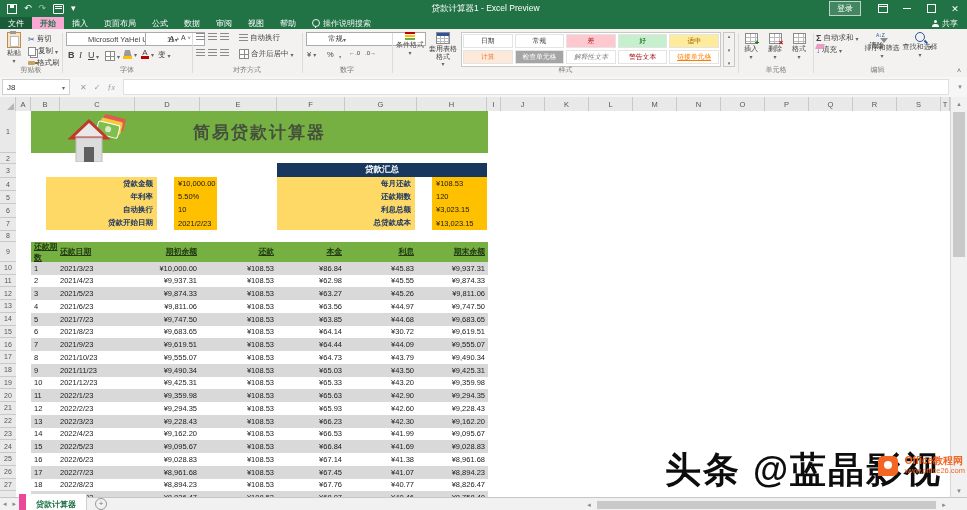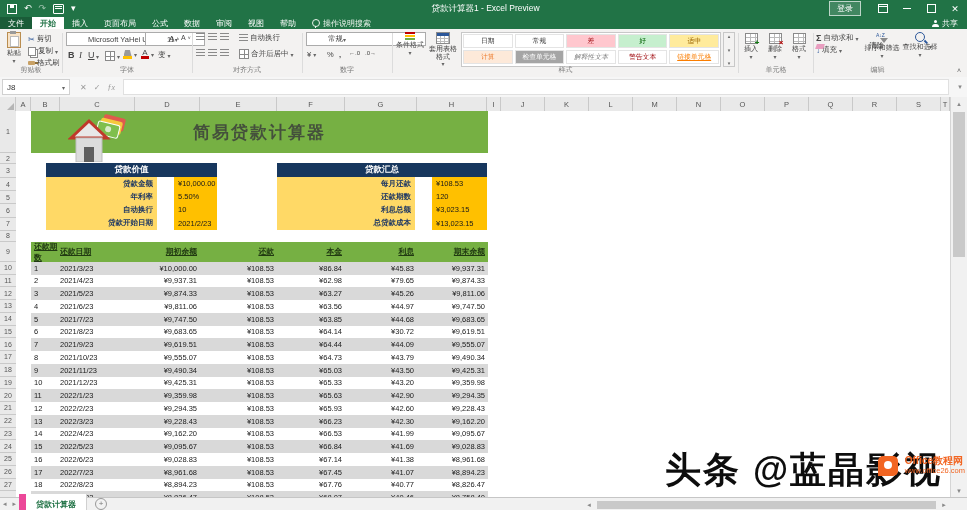--- a/index.html
+++ b/index.html
@@ -23,21 +23,21 @@
   .wbtn{width:24px;height:100%;display:flex;align-items:center;justify-content:center;font-size:9px;}
   .ic-ribopt{width:8px;height:7px;border:1px solid #fff;position:relative;}
   .ic-ribopt:before{content:"";position:absolute;left:0;top:1px;right:0;height:1px;background:#fff;}
   .ic-max{width:7px;height:7px;border:1px solid #fff;}
   .ic-min{width:8px;height:1px;background:#fff;}
   
   .tabrow{position:absolute;left:0;top:17px;width:967px;height:12px;background:#217346;
           display:flex;align-items:stretch;color:#fff;font-size:8px;}
   .rtab{padding:0 8px;display:flex;align-items:center;}
   .rtab.file{background:#1a5c38;}
-  .rtab.active{background:#ffffff;color:#217346;font-weight:bold;}
+  .rtab.active{background:#f9a8d4;color:#217346;font-weight:bold;}
   .tellme{display:flex;align-items:center;gap:3px;padding:0 8px;color:#eaf3ec;}
   .bulb{width:6px;height:6px;border:1px solid #eaf3ec;border-radius:50%;position:relative;}
   .bulb:after{content:"";position:absolute;left:2px;top:6px;width:1px;height:2px;background:#eaf3ec;}
   .share{margin-left:auto;display:flex;align-items:center;gap:3px;padding:0 9px;}
   .person{width:7px;height:7px;position:relative;}
   .person:before{content:"";position:absolute;left:2px;top:0;width:3px;height:3px;border-radius:50%;background:#fff;}
   .person:after{content:"";position:absolute;left:0;top:4px;width:7px;height:3px;border-radius:3px 3px 0 0;background:#fff;}
   
   .ribbon{position:absolute;left:0;top:29px;width:967px;height:48px;background:#F3F2F1;
           border-bottom:1px solid #D5D5D5;font-size:7.5px;color:#444;}
@@ -491,21 +491,20 @@
           <rect x="32" y="6" width="22" height="13" rx="2" fill="#F5C93C"></rect>
           <rect x="30" y="10" width="22" height="13" rx="2" fill="#7FBF4D" stroke="#fff" stroke-width="1"></rect>
           <circle cx="41" cy="16" r="3" fill="#fff" opacity=".7"></circle>
         </g>
         <polygon points="3,24 21,7 39,24" fill="#E8E8E8" stroke="#C0392B" stroke-width="3"></polygon>
         <rect x="8" y="24" width="26" height="24" fill="#DCDCDC" stroke="#BDBDBD" stroke-width="1"></rect>
         <rect x="16" y="33" width="10" height="15" fill="#5F5F5F"></rect>
       </svg>
     </div>
 
-    <div class="bluehdr" style="left:30px;top:52px;width:171px;">贷款价值</div>
     <div class="lvblock" style="left:30px;top:66px;width:171px;">
 
         <div class="lv-row">
           <span class="lv-label" style="width:111px;">贷款金额</span>
           <span class="lv-value">¥10,000.00</span>
         </div>
 
         <div class="lv-row">
           <span class="lv-label" style="width:111px;">年利率</span>
           <span class="lv-value">5.50%</span>
@@ -566,21 +565,21 @@
           <span class="c5">¥45.83</span>
           <span class="c6">¥9,937.31</span>
         </div>
 
         <div class="srow">
           <span class="c0">2</span>
           <span class="c1">2021/4/23</span>
           <span class="c2">¥9,937.31</span>
           <span class="c3">¥108.53</span>
           <span class="c4">¥62.98</span>
-          <span class="c5">¥79.65</span>
+          <span class="c5">¥45.55</span>
           <span class="c6">¥9,874.33</span>
         </div>
 
         <div class="srow">
           <span class="c0">3</span>
           <span class="c1">2021/5/23</span>
           <span class="c2">¥9,874.33</span>
           <span class="c3">¥108.53</span>
           <span class="c4">¥63.27</span>
           <span class="c5">¥45.26</span>

